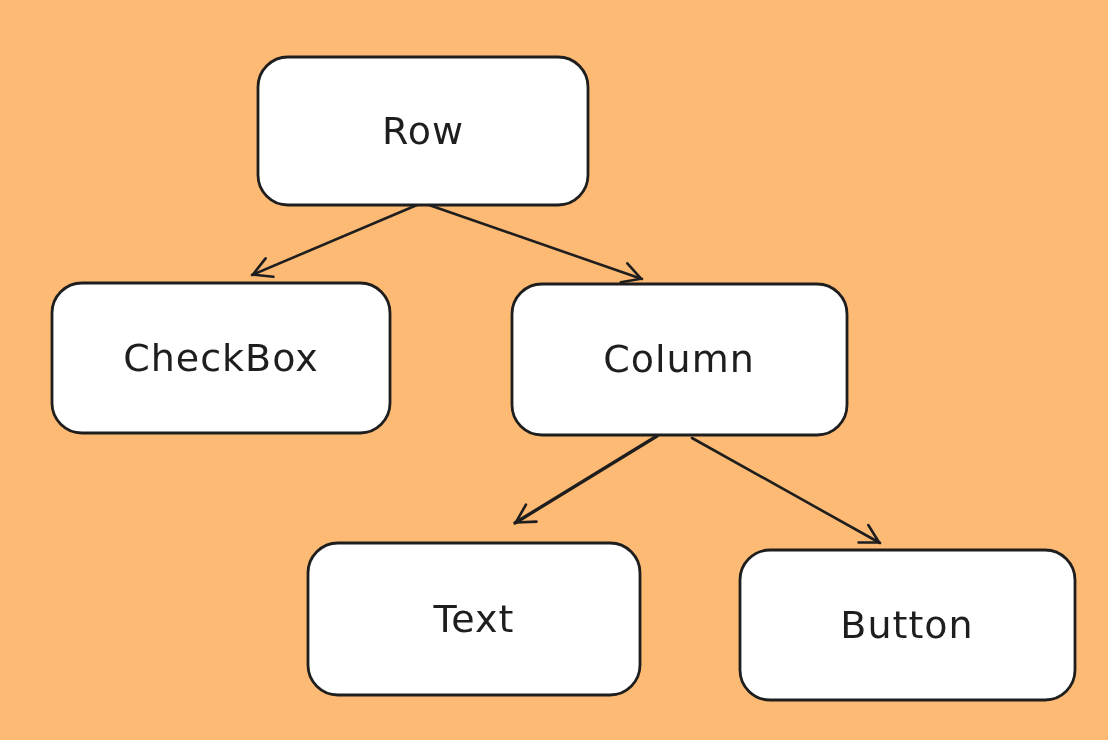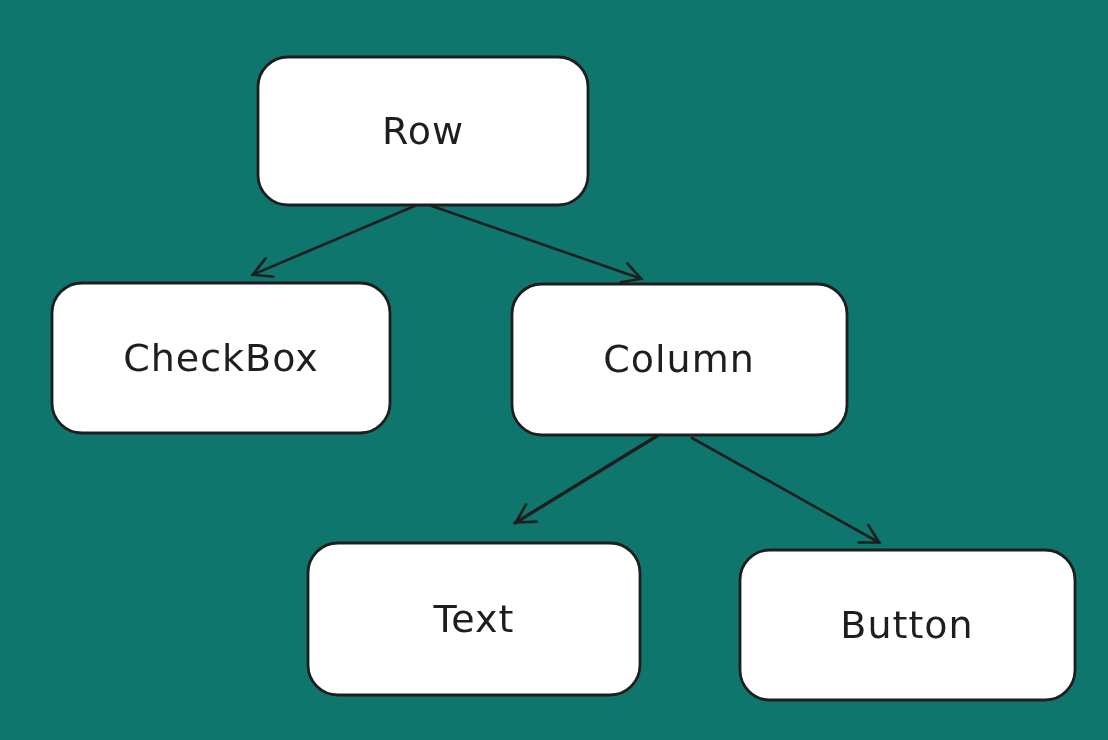--- a/index.html
+++ b/index.html
@@ -4,21 +4,21 @@
 <style>
   html, body {
     margin: 0;
     padding: 0;
     background: #ffffff;
   }
   .canvas-wrap {
     position: relative;
     width: 1108px;
     height: 740px;
-    background: #0f766e;
+    background: #fdba74;
     overflow: hidden;
     font-family: "DejaVu Sans", sans-serif;
   }
   svg.diagram {
     display: block;
     width: 1108px;
     height: 740px;
   }
   .node-box {
     fill: #ffffff;

